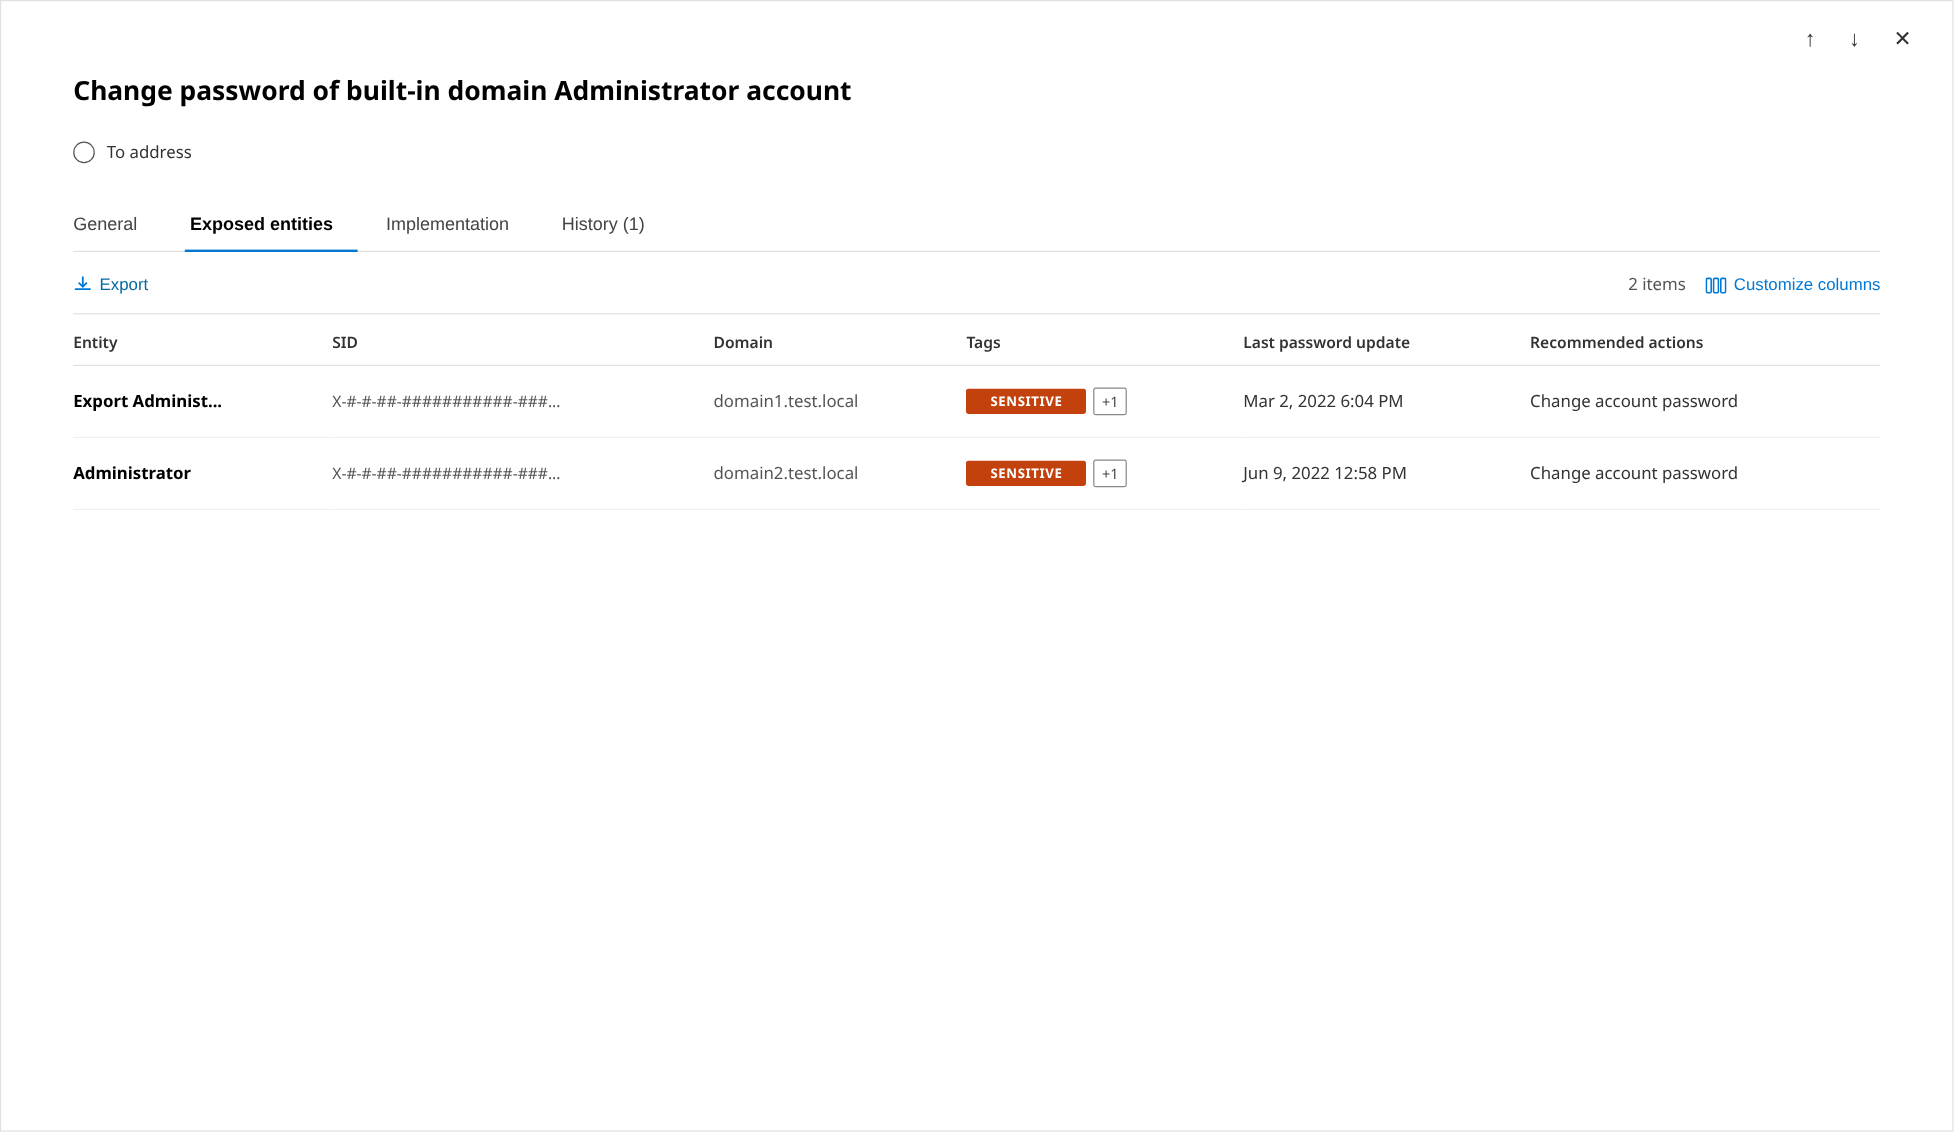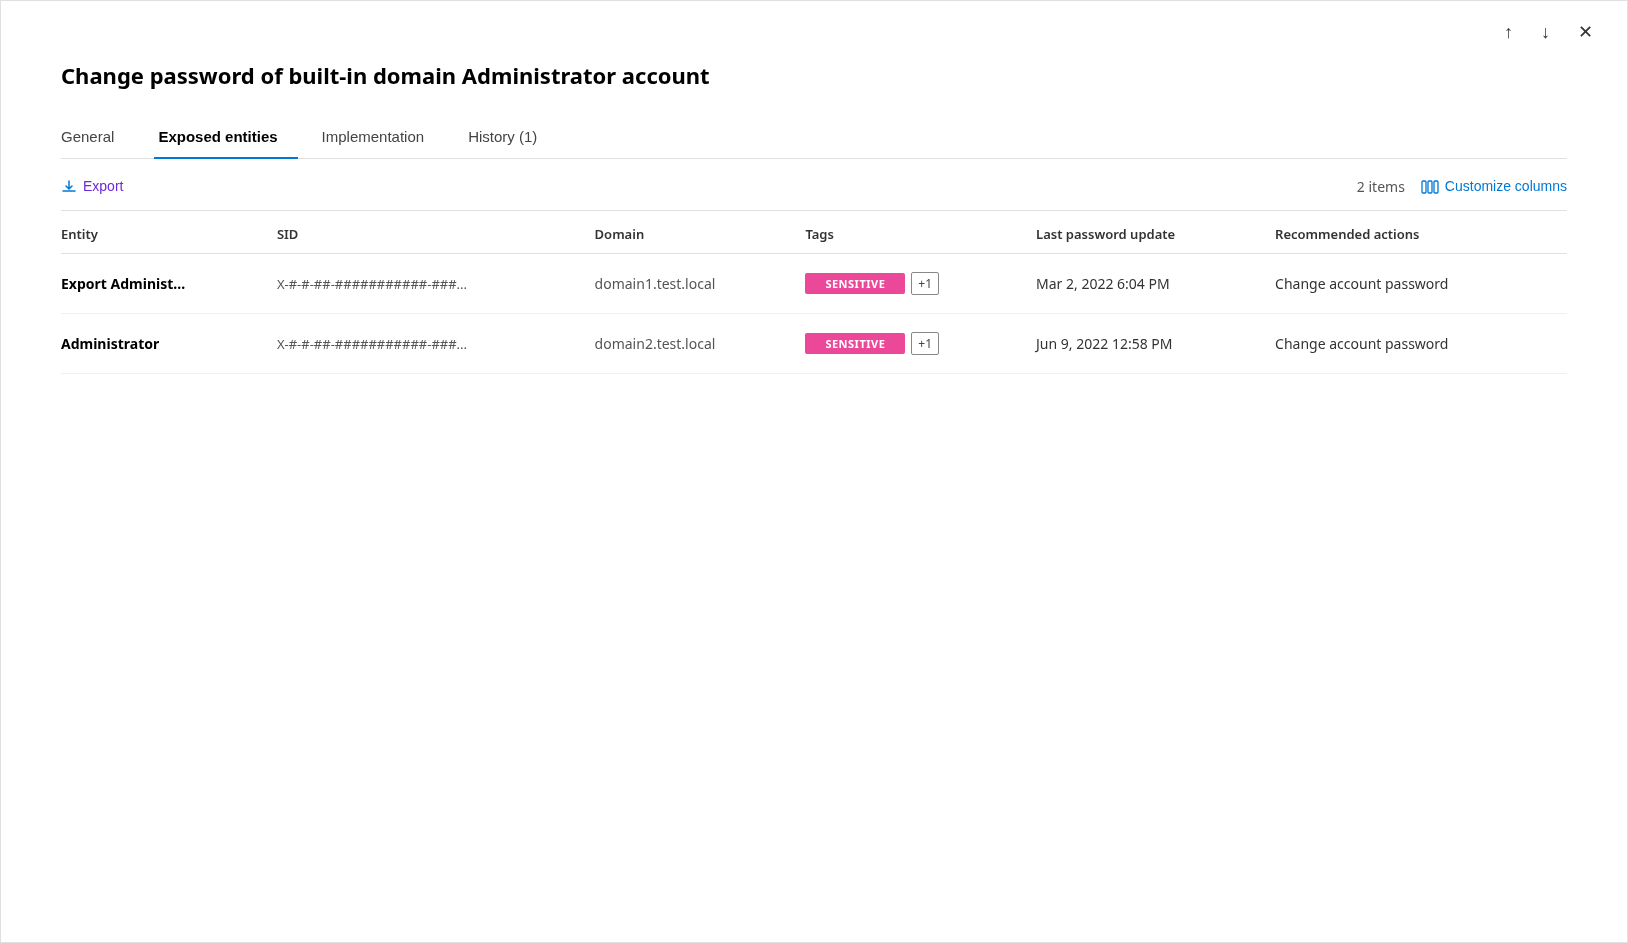--- a/index.html
+++ b/index.html
@@ -119,21 +119,21 @@
       padding: 18px 0 14px 0;
       border-bottom: 1px solid #e0e0e0;
     }
     .export-btn {
       display: flex;
       align-items: center;
       gap: 6px;
       background: none;
       border: none;
       cursor: pointer;
-      color: #6d28d9;
+      color: #0369a1;
       font-size: 14px;
       padding: 0;
     }
     .export-icon {
       font-size: 16px;
       color: #0078d4;
     }
 
     .toolbar-right {
       display: flex;
@@ -194,21 +194,21 @@
     .domain-value {
       color: #555;
     }
 
     .tags-cell {
       display: flex;
       align-items: center;
       gap: 6px;
     }
     .tag-badge {
-      background: #ec4899;
+      background: #c2410c;
       color: #fff;
       font-size: 11px;
       font-weight: 700;
       padding: 3px 20px;
       border-radius: 2px;
       letter-spacing: 0.5px;
     }
     .tag-extra {
       border: 1px solid #888;
       color: #444;
@@ -239,20 +239,24 @@
   <div class="top-actions">
     <button title="Previous">↑</button>
     <button title="Next">↓</button>
     <button title="Close">✕</button>
   </div>
 
   <div class="content">
 
     <h1 class="page-title">Change password of built-in domain Administrator account</h1>
 
+    <div class="address-row">
+      <div class="address-circle"></div>
+      <span class="address-label">To address</span>
+    </div>
 
 
     <div class="tabs">
       <button class="tab">General</button>
       <button class="tab active">Exposed entities</button>
       <button class="tab">Implementation</button>
       <button class="tab">History (1)</button>
     </div>
 
     <div class="toolbar">

